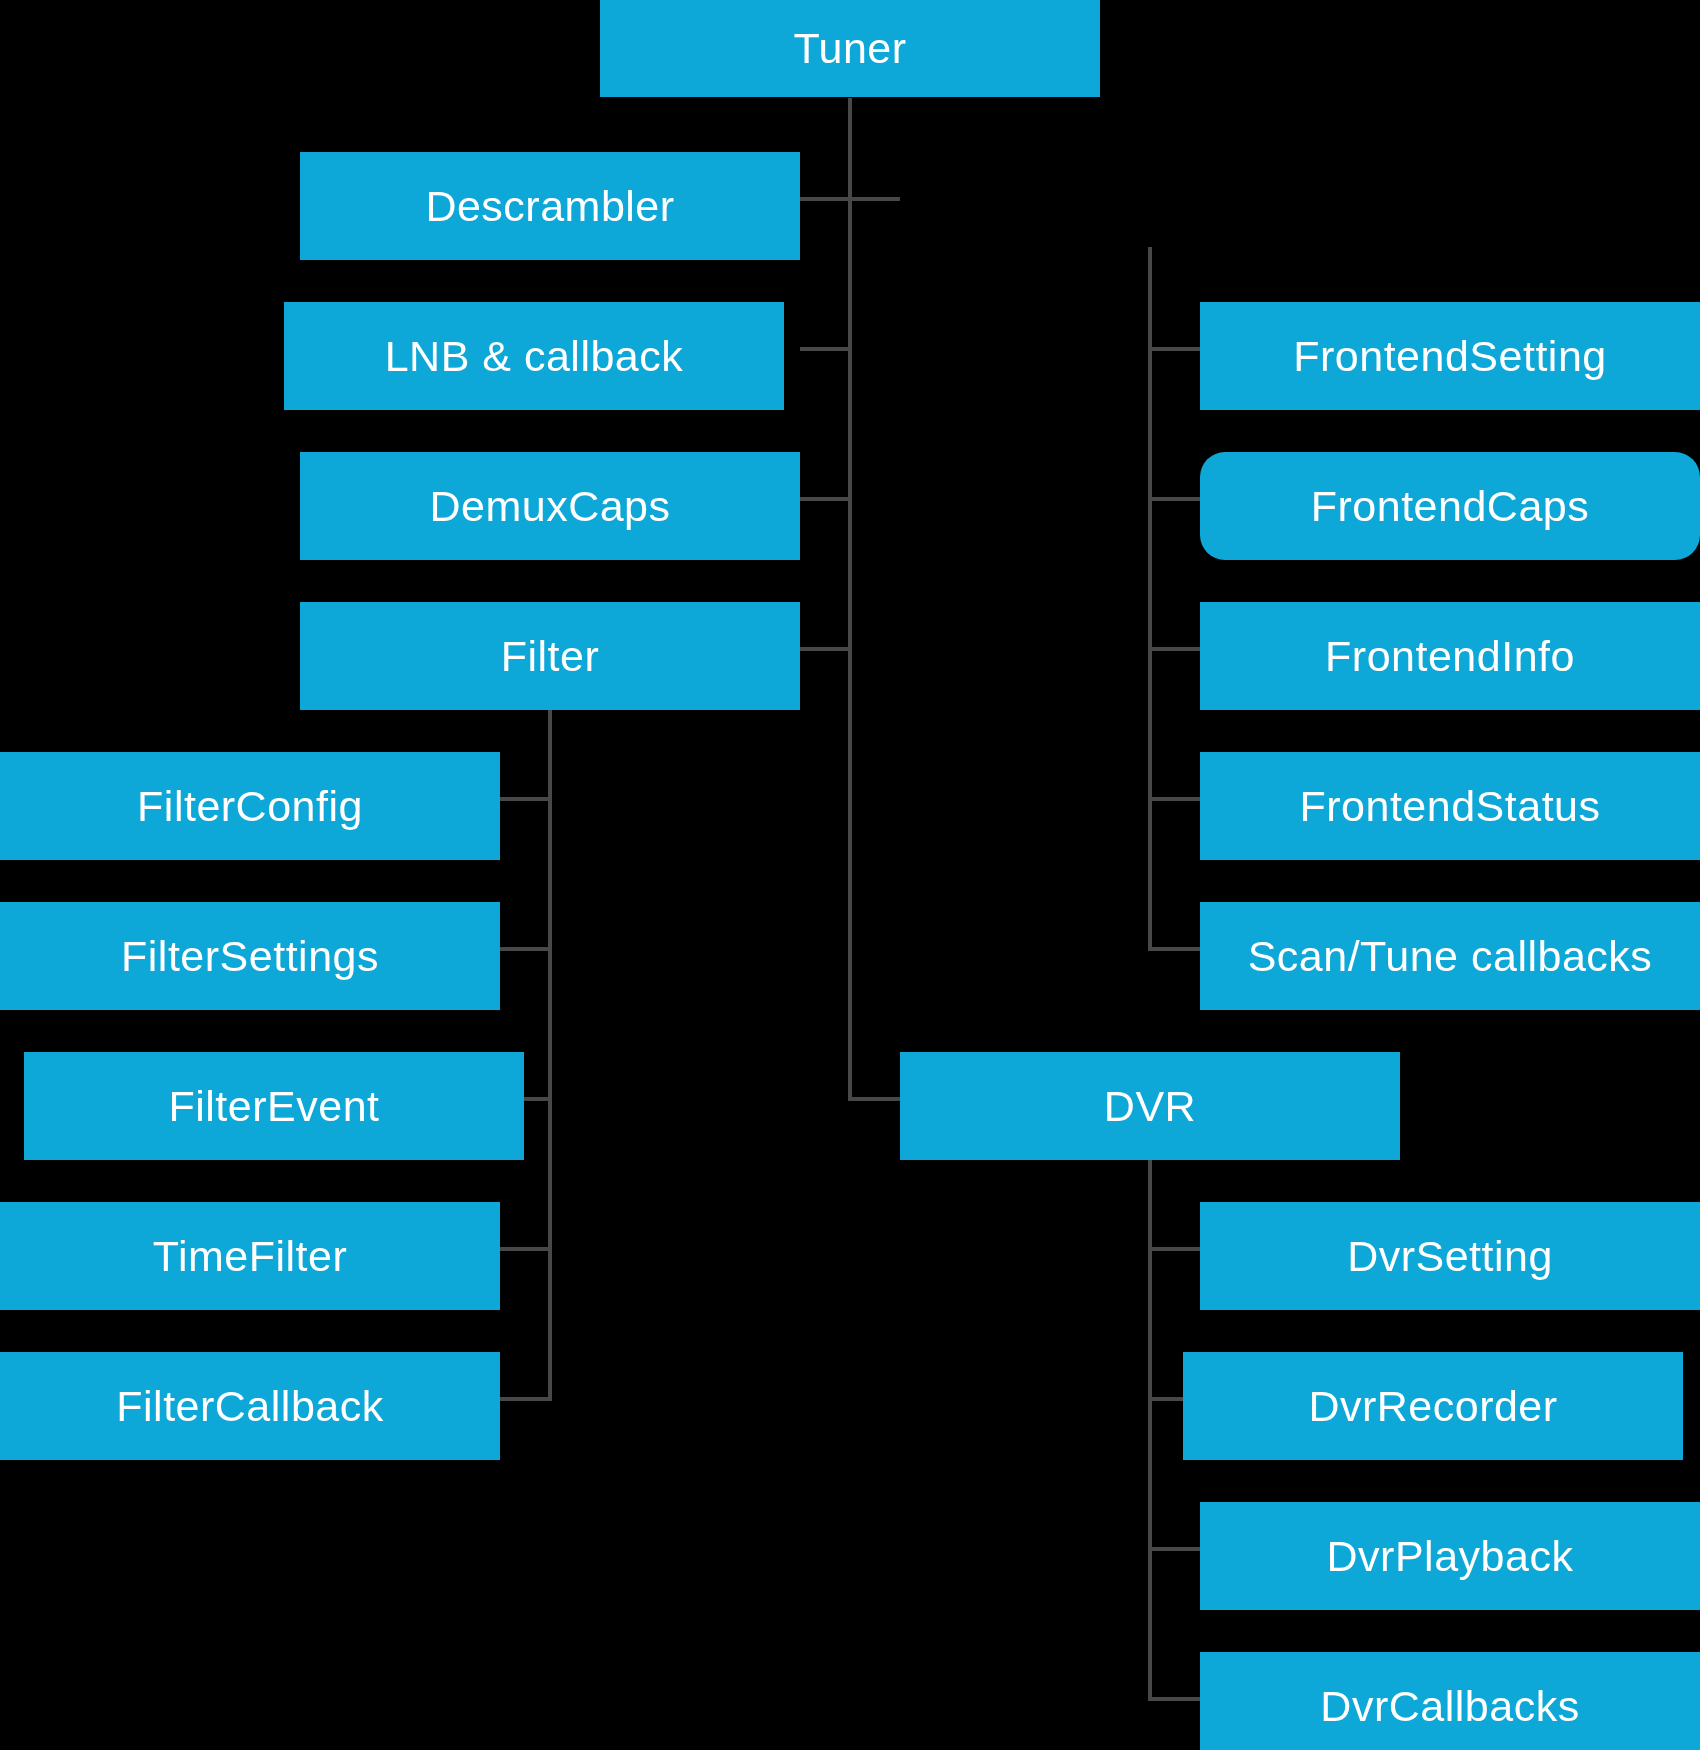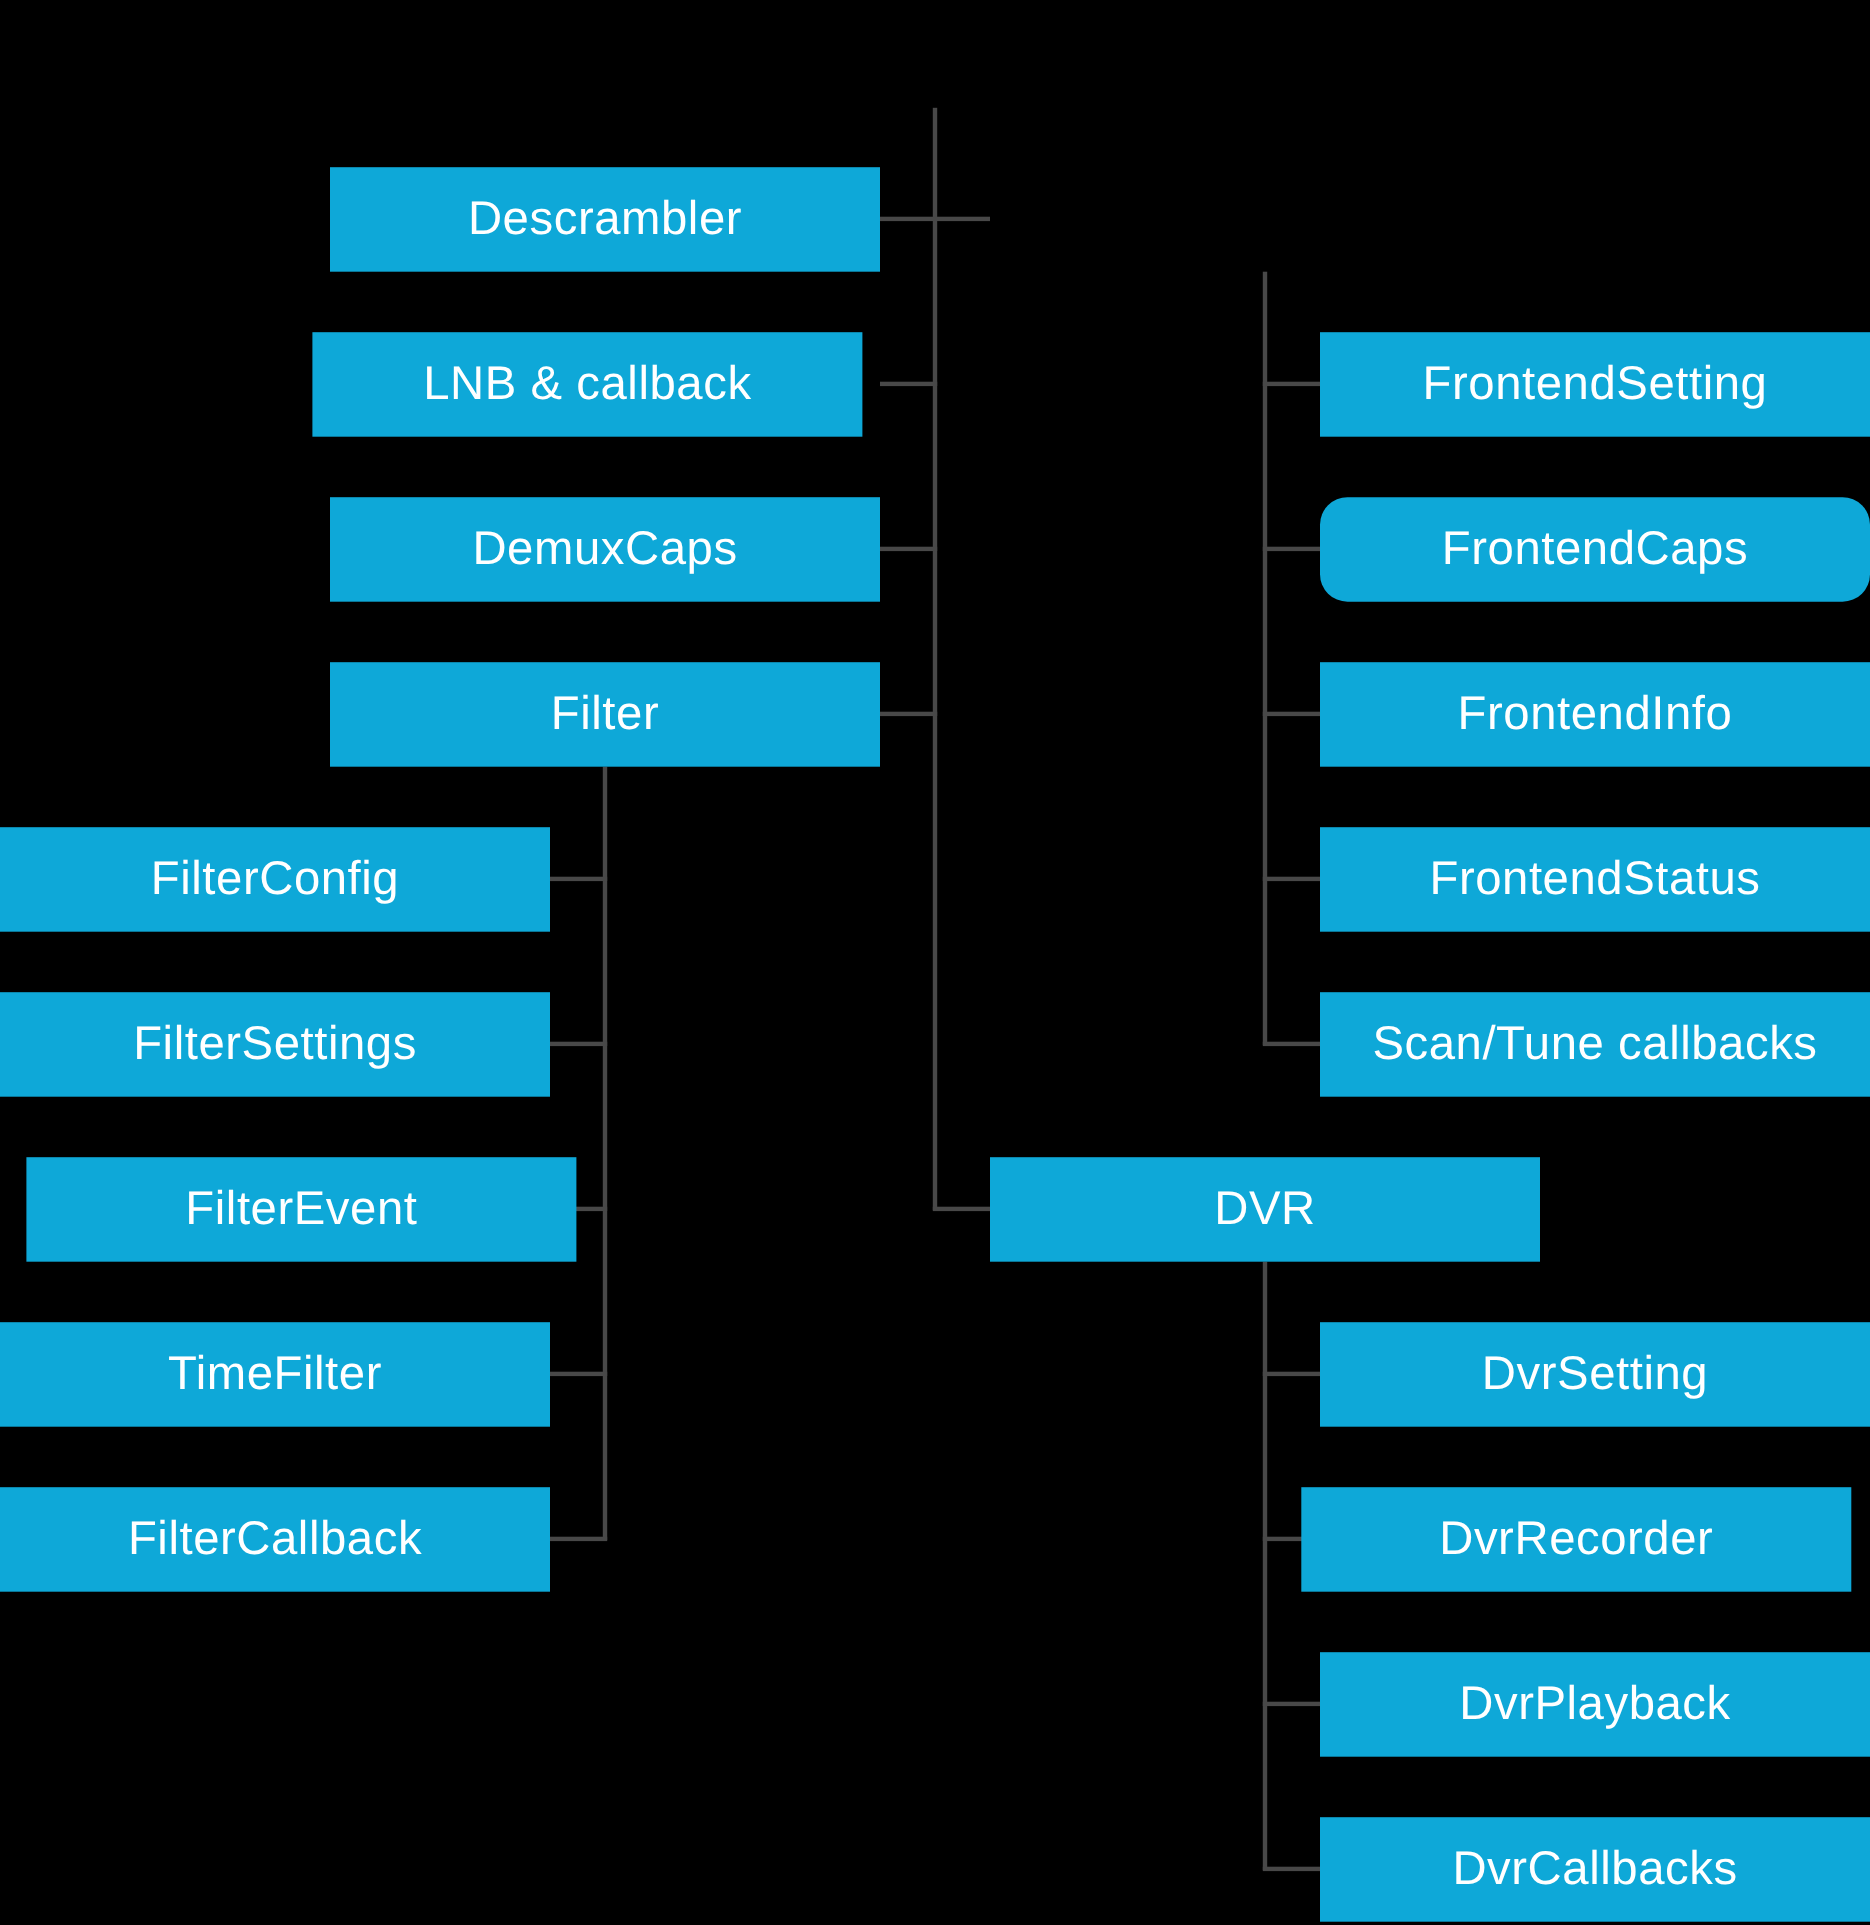--- a/index.html
+++ b/index.html
@@ -17,21 +17,21 @@
     position: relative;
     width: 1700px;
     height: 1750px;
     background: var(--bg);
     overflow: hidden;
     font-family: "Liberation Sans", "DejaVu Sans", sans-serif;
   }
   .node {
     position: absolute;
     width: 500px;
-    height: 95px;
+    height: 108px;
     background: var(--box);
     color: var(--text);
     display: flex;
     align-items: center;
     justify-content: center;
     font-size: 43px;
     font-weight: 400;
     letter-spacing: 0.5px;
     white-space: nowrap;
   }
@@ -68,20 +68,21 @@
   <div class="line h" style="left:1148px; top:1397px; width:52px;"></div>
   <div class="line h" style="left:1148px; top:1547px; width:52px;"></div>
   <div class="line h" style="left:1148px; top:1697px; width:52px;"></div>
 
   <div class="line h" style="left:500px; top:797px;  width:52px;"></div>
   <div class="line h" style="left:500px; top:947px;  width:52px;"></div>
   <div class="line h" style="left:500px; top:1097px; width:52px;"></div>
   <div class="line h" style="left:500px; top:1247px; width:52px;"></div>
   <div class="line h" style="left:500px; top:1397px; width:52px;"></div>
 
+  <div class="node" style="left:600px; top:0; height:97px;">Tuner</div>
 
   <div class="node" style="left:300px; top:152px;">Descrambler</div>
 
   <div class="node" style="left:284px; top:302px;">LNB &amp; callback</div>
   <div class="node" style="left:1200px; top:302px;">FrontendSetting</div>
 
   <div class="node" style="left:300px; top:452px;">DemuxCaps</div>
   <div class="node" style="left:1200px; top:452px;border-radius:25px;">FrontendCaps</div>
 
   <div class="node" style="left:300px; top:602px;">Filter</div>

